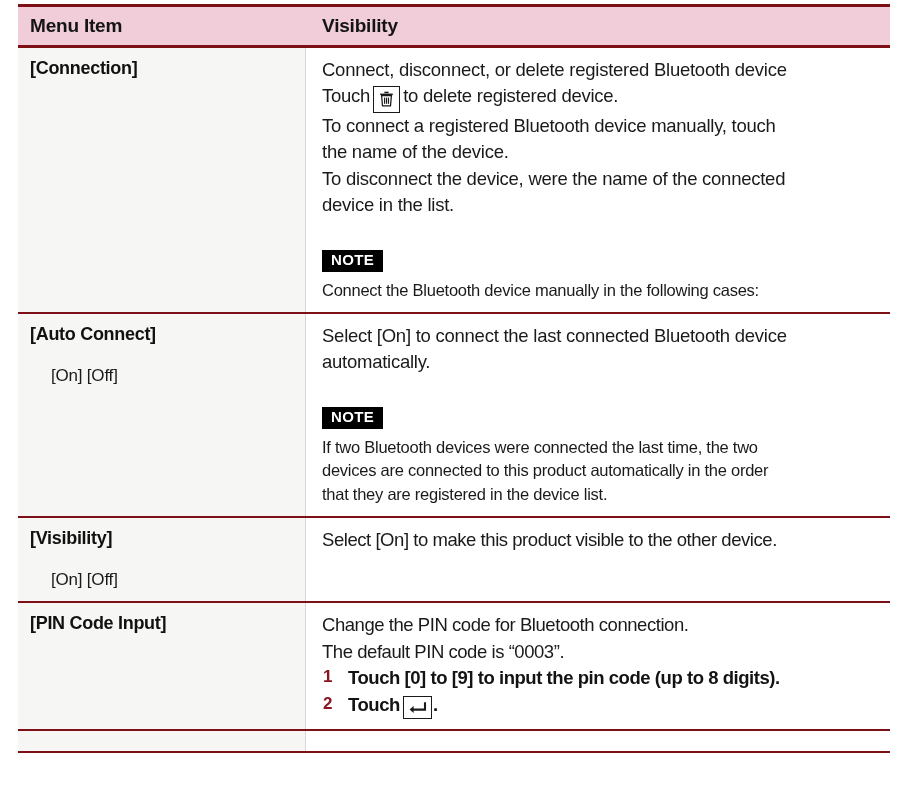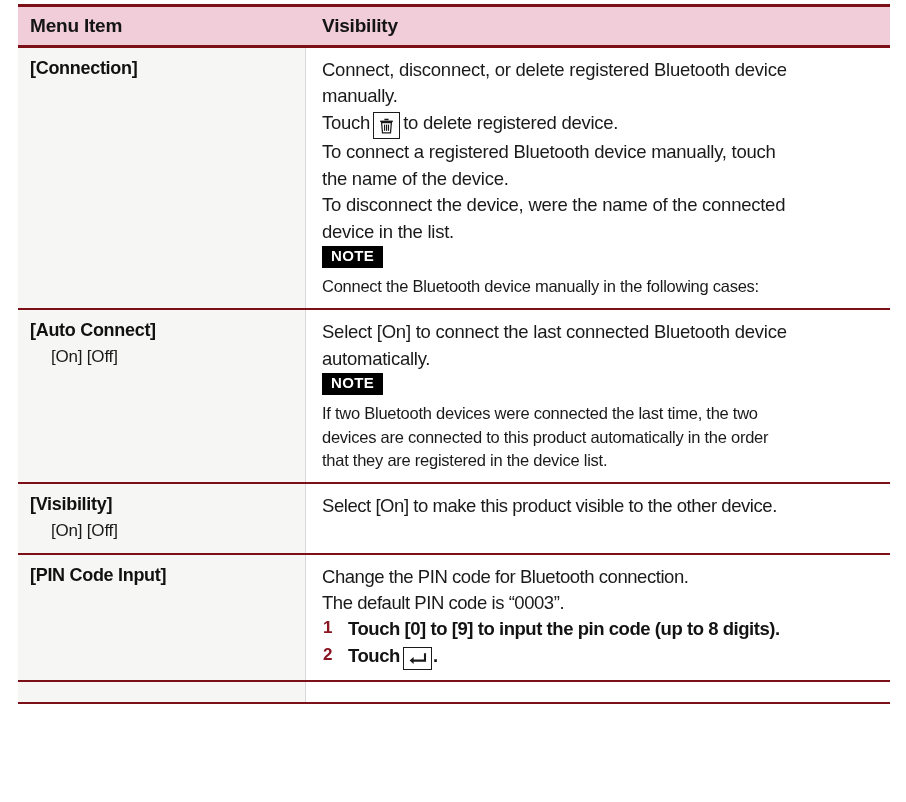--- a/index.html
+++ b/index.html
@@ -89,21 +89,21 @@
     line-height: 1.28;
     color: #111111;
     white-space: nowrap;
   }
   .menu-sub {
     font-size: 17px;
     font-weight: normal;
     letter-spacing: -0.2px;
     line-height: 1.3;
     padding-left: 21px;
-    margin-top: 4px;
+    margin-top: 19px;
     color: #1a1a1a;
     white-space: nowrap;
   }
 
   .desc-line {
     font-size: 18.5px;
     line-height: 1.43;
     letter-spacing: -0.25px;
     color: #1a1a1a;
   }
@@ -124,21 +124,21 @@
     height: 25px;
   }
   .icon-enter {
     width: 27px;
     height: 21px;
     vertical-align: -3px;
     margin: 0 1px 0 3px;
   }
 
   
-  .note-wrap { margin-top: 1px; }
+  .note-wrap { margin-top: 31px; }
   .note-badge {
     display: inline-block;
     background: #000000;
     color: #ffffff;
     font-size: 15px;
     font-weight: bold;
     letter-spacing: 0.4px;
     padding: 2px 9px 3px 9px;
     line-height: 1.12;
   }
@@ -212,21 +212,20 @@
       <div class="th-menu">Menu Item</div>
       <div class="th-desc">Visibility</div>
     </div>
 
     <div class="row">
       <div class="cell-menu">
         <div class="menu-label">[Connection]</div>
       </div>
       <div class="cell-desc">
         <div class="desc-line">Connect, disconnect, or delete registered Bluetooth device</div>
-        <div class="desc-line">manually.</div>
         <div class="desc-line">
           <span>Touch</span><span class="icon-box icon-trash">
             <svg width="15" height="16" viewBox="0 0 15 16" aria-hidden="true">
               <rect x="1.2" y="2.6" width="12.6" height="1.5" fill="#1a1a1a"></rect>
               <rect x="5.4" y="0.7" width="4.2" height="1.5" fill="#1a1a1a"></rect>
               <path d="M2.6 4.6 L12.4 4.6 L11.5 14.8 L3.5 14.8 Z" fill="none" stroke="#1a1a1a" stroke-width="1.25"></path>
               <rect x="5.0" y="6.6" width="1.15" height="6.2" fill="#1a1a1a"></rect>
               <rect x="6.95" y="6.6" width="1.15" height="6.2" fill="#1a1a1a"></rect>
               <rect x="8.9" y="6.6" width="1.15" height="6.2" fill="#1a1a1a"></rect>
             </svg>

